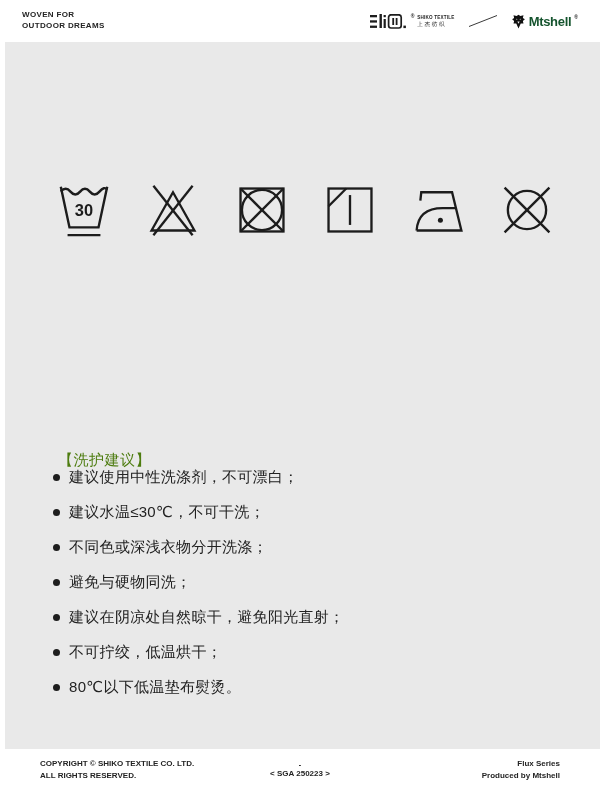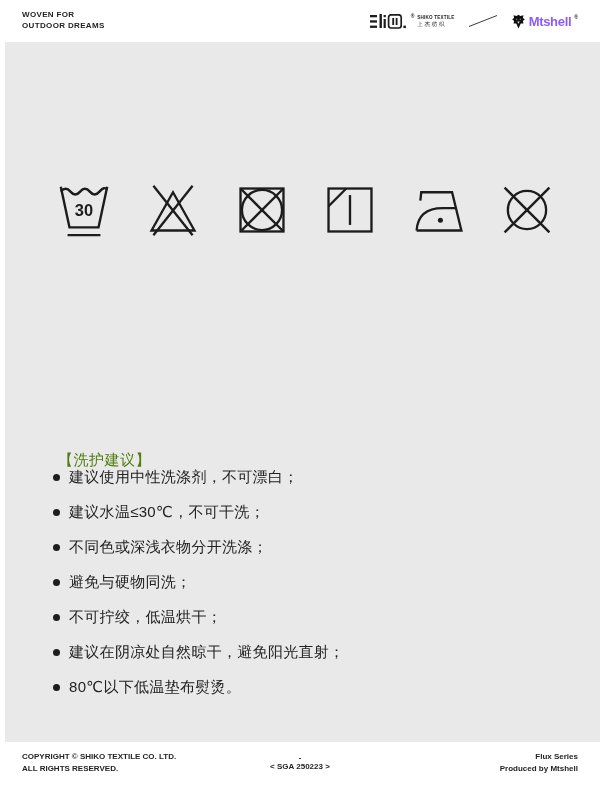--- a/index.html
+++ b/index.html
@@ -17,21 +17,21 @@
     padding:0 22px; background:#fff;
   }
   .tagline { font-size:8px; font-weight:700; letter-spacing:.35px; line-height:1.35; color:#242424; }
   .logo-cluster { display:flex; align-items:center; gap:13px; }
   .shiko { display:flex; align-items:flex-start; gap:3px; }
   .shiko-captions { display:flex; flex-direction:column; gap:1px; margin-top:1px; }
   .cap-en { font-size:4.6px; font-weight:700; letter-spacing:.2px; color:#1d1d1d; }
   .cap-cn { font-size:5.6px; letter-spacing:1.6px; color:#1d1d1d; }
   .reg { font-size:5px; font-weight:700; line-height:1; }
   .mtshell { display:flex; align-items:center; gap:3px; }
-  .mtshell-name { font-size:13px; font-weight:800; letter-spacing:-.3px; color:#8b5cf6; }
+  .mtshell-name { font-size:13px; font-weight:800; letter-spacing:-.3px; color:#14532d; }
   .mtshell .reg { align-self:flex-start; margin-top:1px; }
 
   
   .panel { position:absolute; top:42px; left:5px; width:598px; height:715px; background:#e9e9e9; }
 
   
   .symbols-row {
     position:absolute; top:136px; left:0; width:600px;
     padding:0 50px; display:flex; justify-content:space-between; align-items:center;
   }
@@ -42,22 +42,22 @@
   
   .care-block { position:absolute; top:408px; left:48px; }
   .care-title { font-size:15px; font-weight:500; letter-spacing:.5px; color:#4d7c0f; margin-left:5px; line-height:19px; }
   .care-list { list-style:none; }
   .care-item { display:flex; align-items:center; height:17px; margin-bottom:18px; }
   .dot { width:7px; height:7px; border-radius:50%; background:#1d1d1d; margin-right:9px; flex:none; }
   .care-text { font-size:15px; color:#222; letter-spacing:.3px; white-space:nowrap; }
 
   
   .footer {
-    position:absolute; bottom:15px; left:0; width:600px; height:42px;
-    display:flex; align-items:center; padding:0 22px; background:#fff;
+    position:absolute; bottom:8px; left:0; width:600px; height:42px;
+    display:flex; align-items:center; padding:0 40px; background:#fff;
   }
   .f-col { flex:1; font-size:8px; font-weight:700; line-height:1.5; color:#242424; }
   .f-center { text-align:center; }
   .f-right { text-align:right; }
   .center-mark { display:block; font-size:7px; line-height:1; font-weight:700; }
 </style>
 </head>
 <body>
 
 <div class="page">
@@ -178,25 +178,25 @@
         <li class="care-item">
           <span class="dot"></span>
           <span class="care-text">不同色或深浅衣物分开洗涤；</span>
         </li>
         <li class="care-item">
           <span class="dot"></span>
           <span class="care-text">避免与硬物同洗；</span>
         </li>
         <li class="care-item">
           <span class="dot"></span>
+          <span class="care-text">建议在阴凉处自然晾干，避免阳光直射；</span>
+        </li>
+        <li class="care-item">
+          <span class="dot"></span>
           <span class="care-text">不可拧绞，低温烘干；</span>
-        </li>
-        <li class="care-item">
-          <span class="dot"></span>
-          <span class="care-text">建议在阴凉处自然晾干，避免阳光直射；</span>
         </li>
         <li class="care-item">
           <span class="dot"></span>
           <span class="care-text">80℃以下低温垫布熨烫。</span>
         </li>
       </ul>
     </div>
   </div>
 
   <div class="footer">

